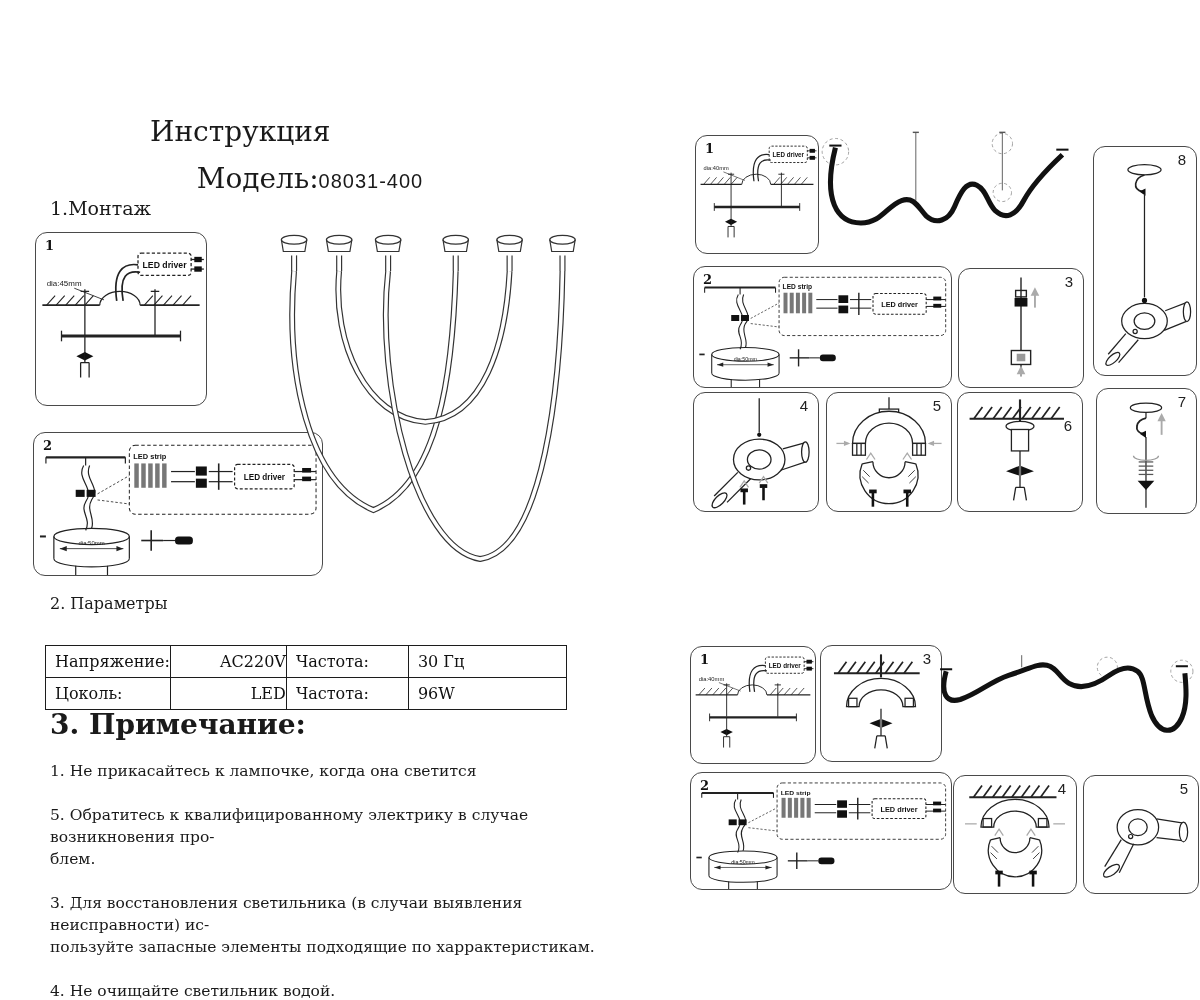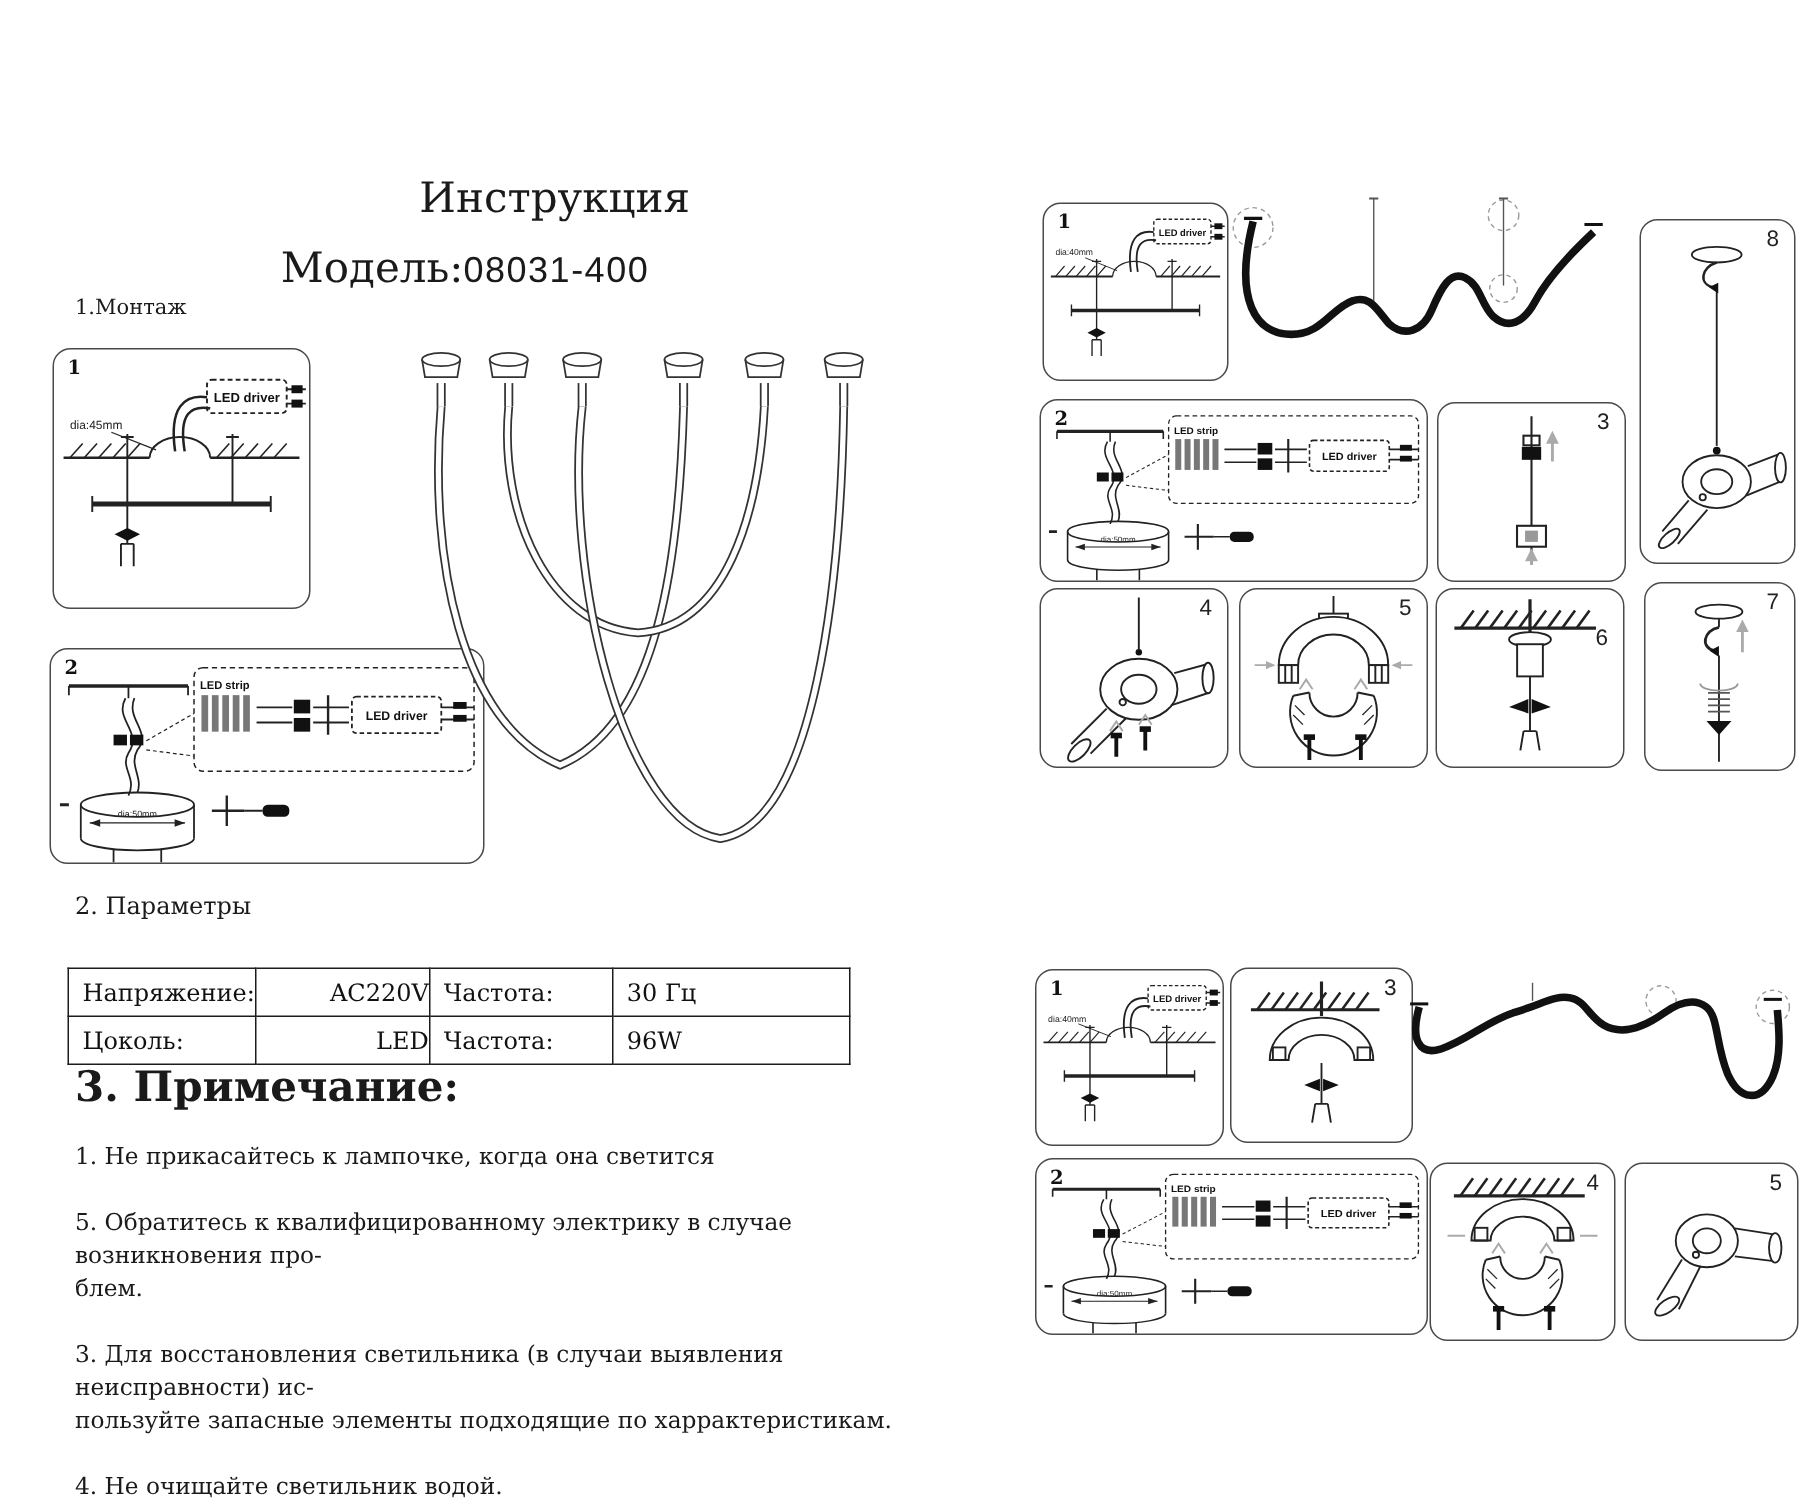--- a/index.html
+++ b/index.html
@@ -1,22 +1,22 @@
 <!DOCTYPE html>
 <html><head>
 <meta charset="utf-8">
 <style>
   html,body{margin:0;padding:0;background:#fff;}
   .page{position:relative;width:1200px;height:1000px;background:#fff;overflow:hidden;
         font-family:"DejaVu Serif",serif;color:#1a1a1a;}
   .abs{position:absolute;}
-  .title{font-size:28px;text-align:right;}
+  .title{font-size:28px;text-align:left;}
   .model{font-size:28px;text-align:center;white-space:nowrap;}
-  .model .num{font-family:"Liberation Sans",sans-serif;font-size:24px;letter-spacing:1px;}
-  .h1{font-size:14px;} .h2{font-size:16px;} .h3{font-size:28px;font-weight:bold;}
+  .model .num{font-family:"Liberation Sans",sans-serif;font-size:20px;letter-spacing:1px;}
+  .h1{font-size:19px;} .h2{font-size:16px;} .h3{font-size:28px;font-weight:bold;}
   .panel{position:absolute;border:1.4px solid #4a4a4a;border-radius:12px;background:#fff;}
   .panel svg{display:block;width:100%;height:100%;}
   .pnum{position:absolute;font:bold 13px "DejaVu Serif",serif;color:#111;z-index:2;}
   .pnum.tl{left:9px;top:5px;}
   .pnum.tr{right:10px;top:4px;font:15px "Liberation Sans",sans-serif;font-weight:normal;color:#222;}
   table.params{position:absolute;left:45px;top:645px;border-collapse:collapse;}
   table.params td{border:1.6px solid #1c1c1c;height:31px;padding:0 0 0 9px;
                   font:16px "DejaVu Serif",serif;color:#111;}
   td.c1{width:102px;} td.c2{width:106px;text-align:right;} td.c3{width:112px;} td.c4{width:148px;}
   td.sans{font-family:"Liberation Sans",sans-serif;font-size:15px;}

